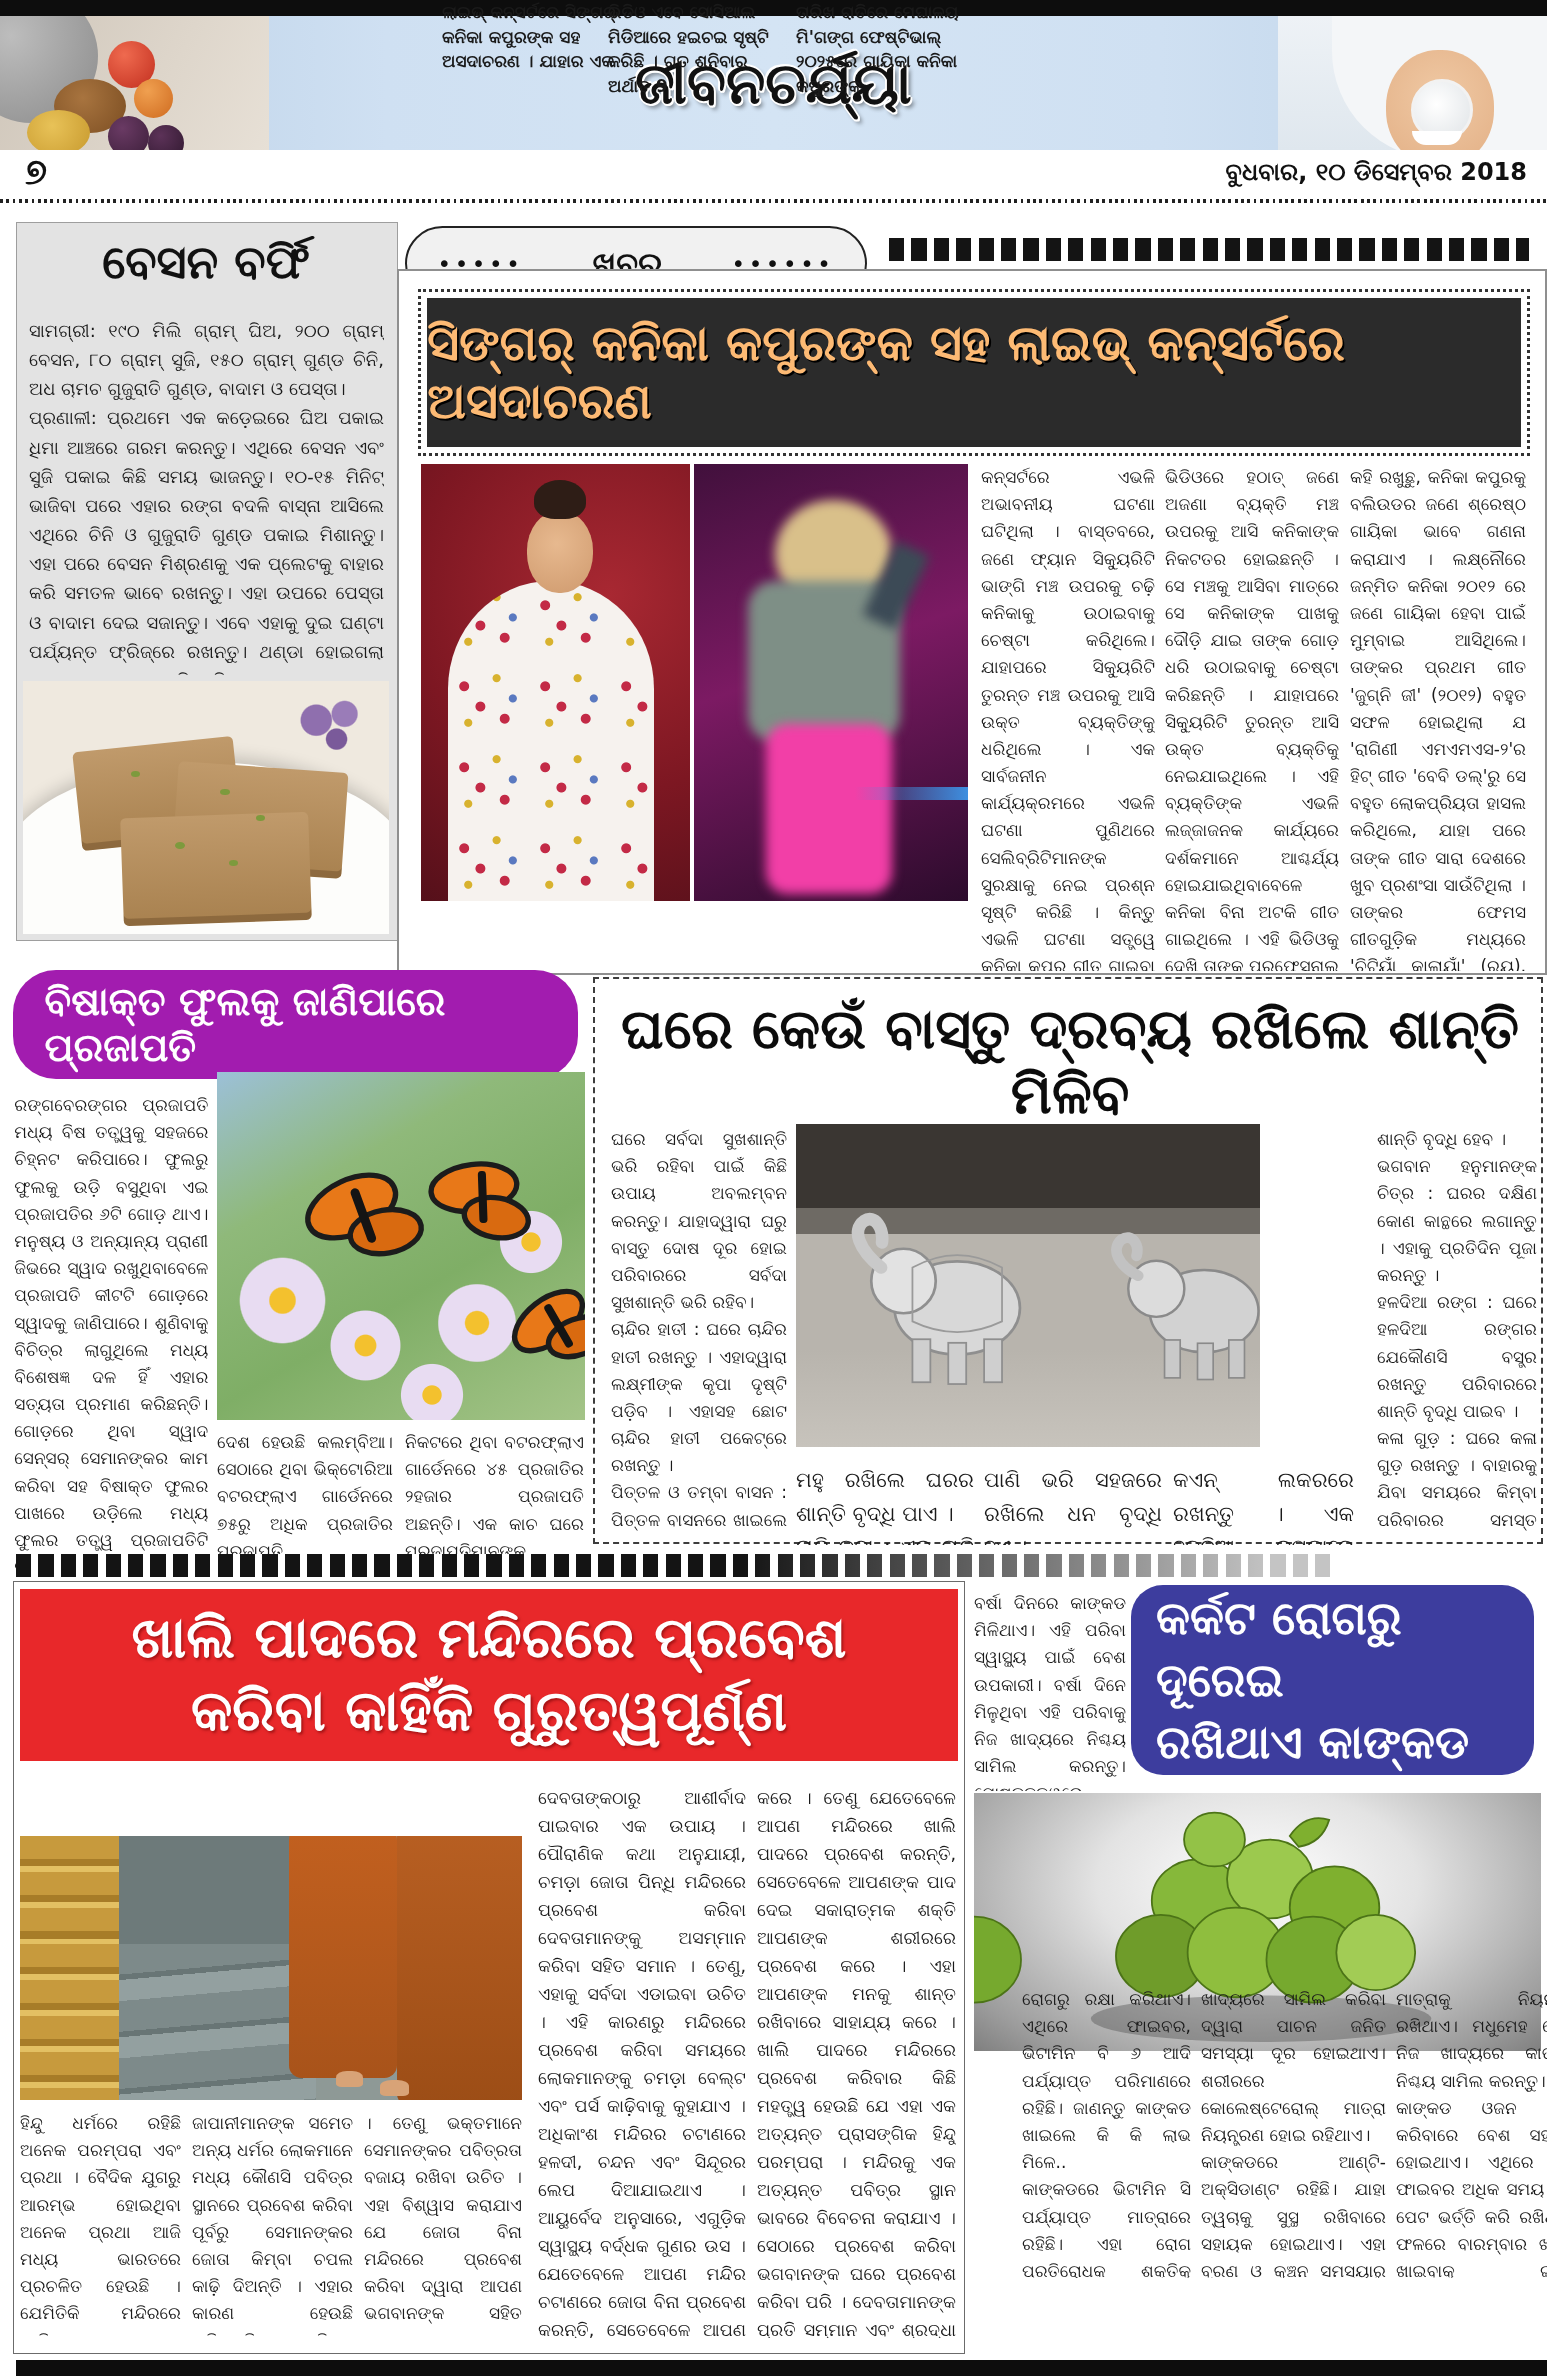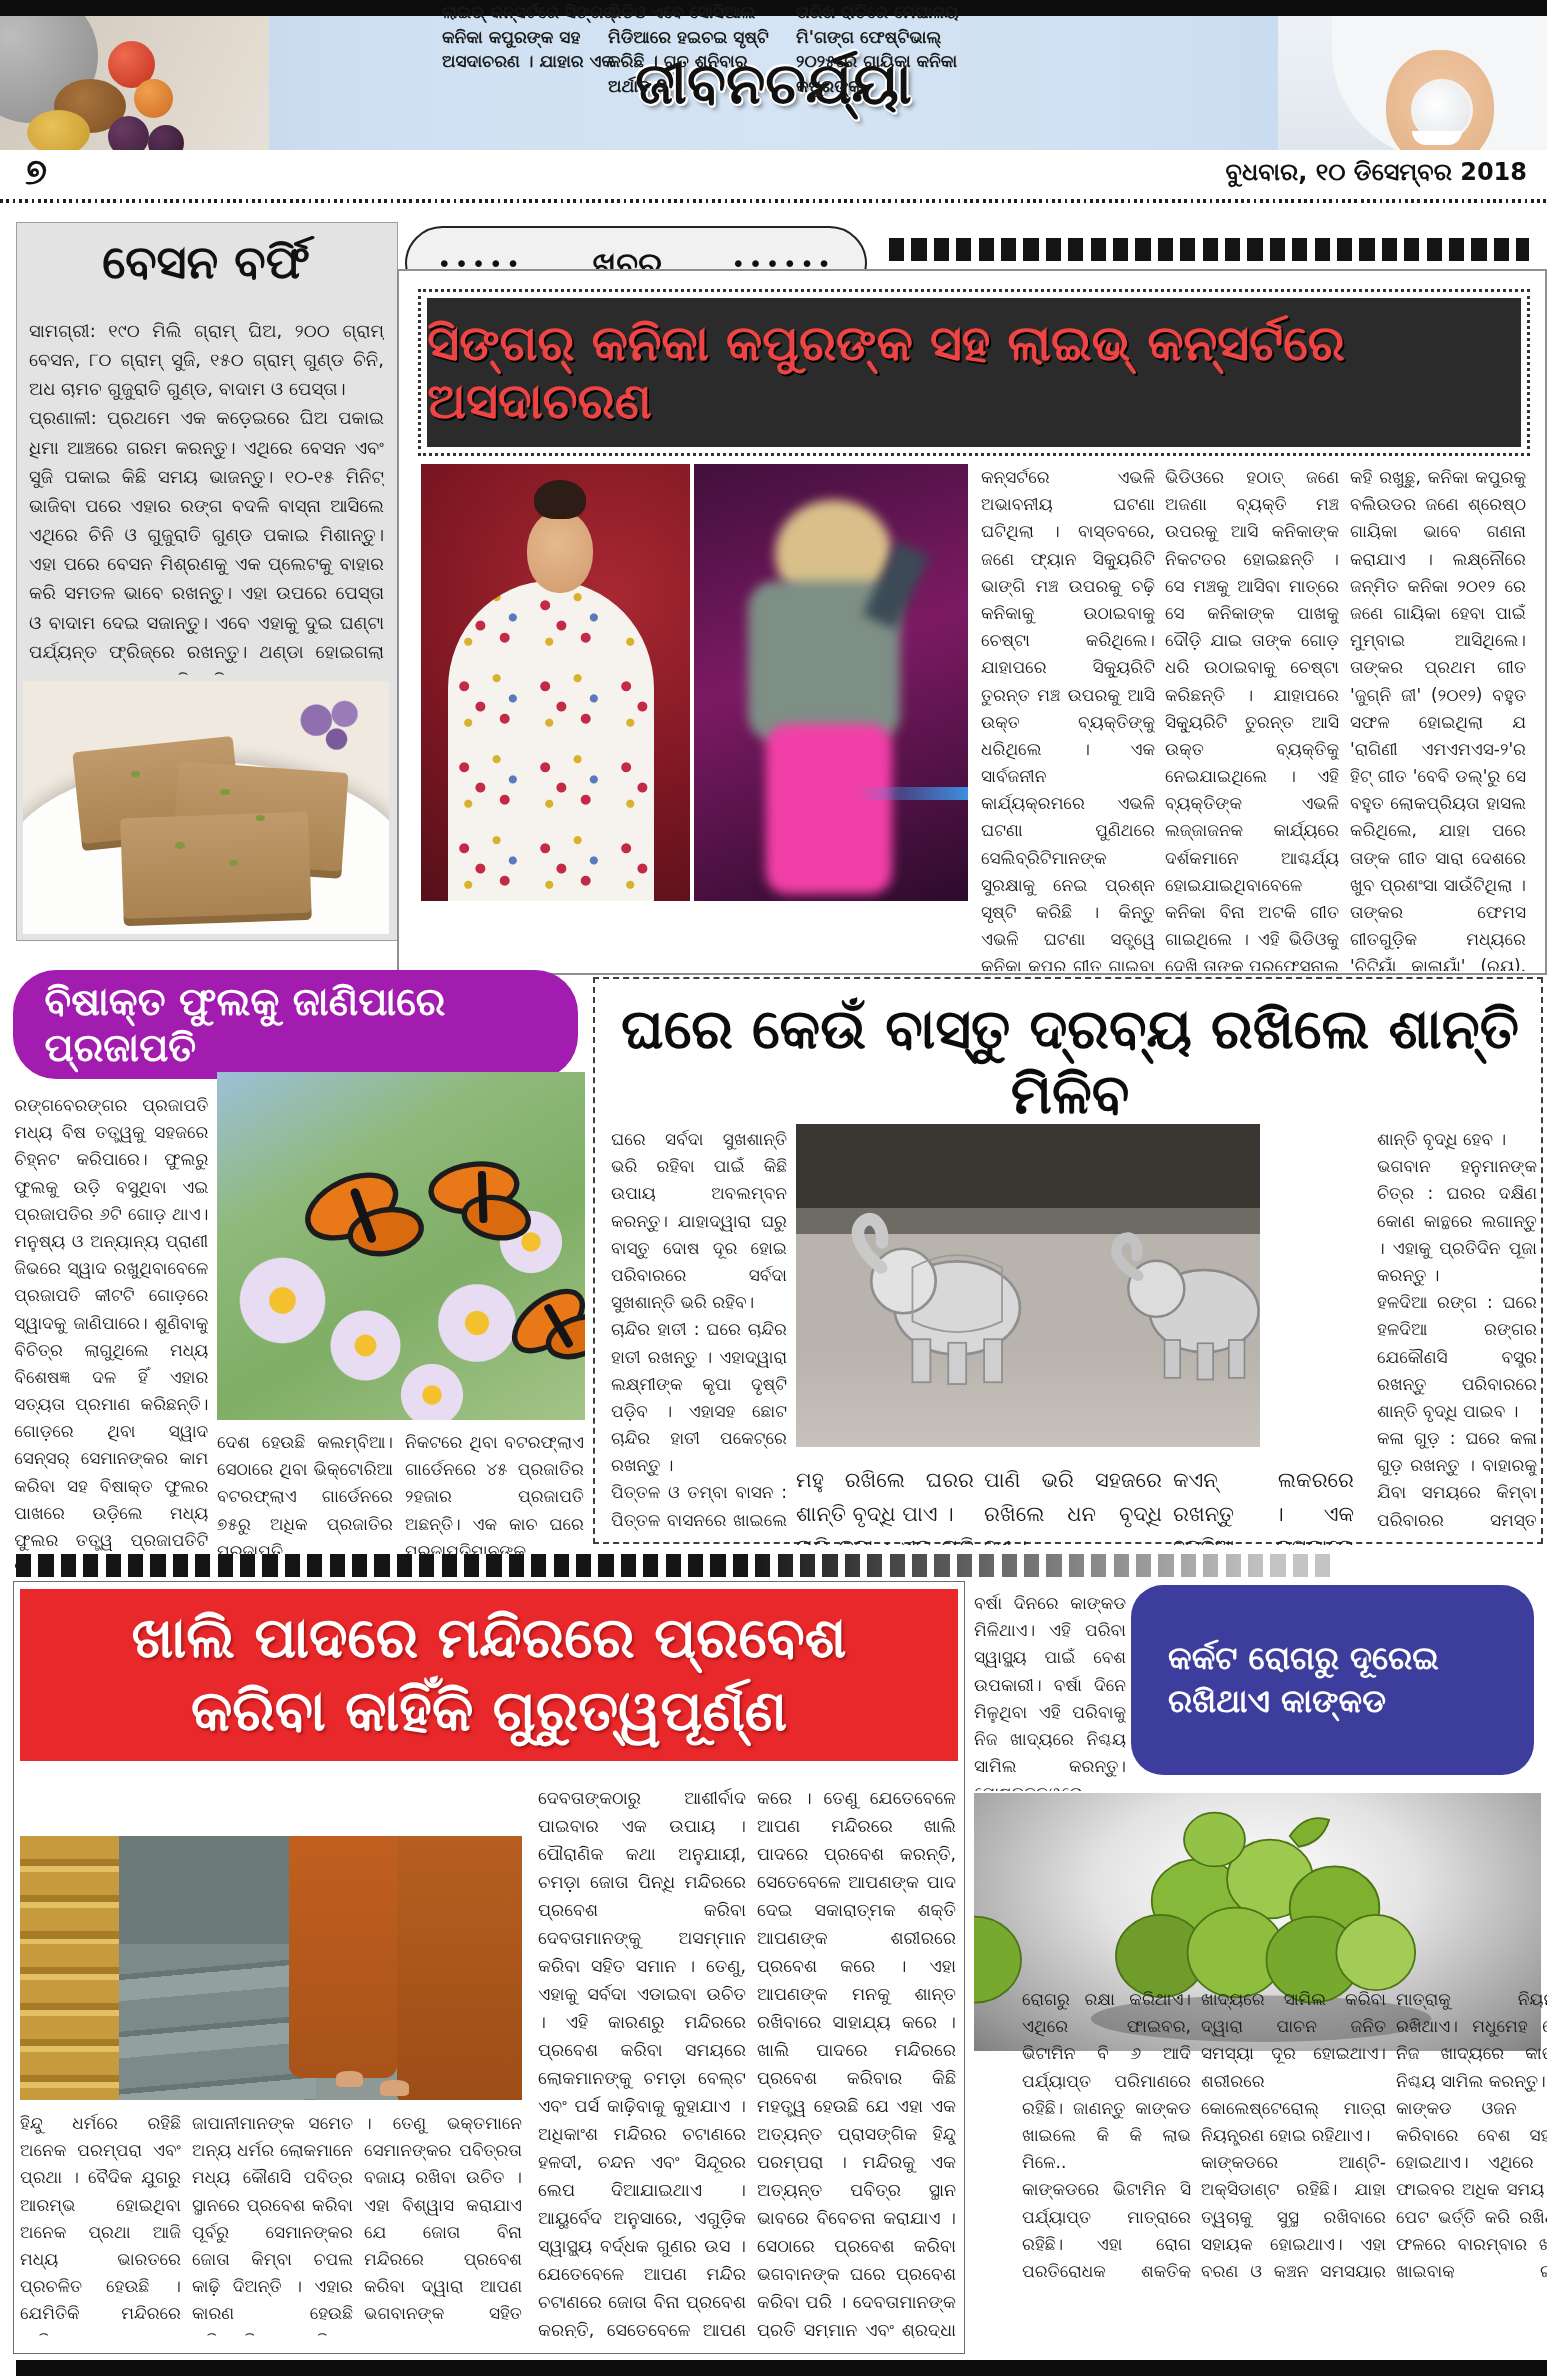--- a/index.html
+++ b/index.html
@@ -43,21 +43,21 @@
   #dashbarA{left:889px;top:238px;width:640px;}
   #dashbarB{left:16px;top:1554px;width:1321px;
             background:linear-gradient(90deg,rgba(255,255,255,0) 55%,rgba(255,255,255,.75) 95%),
                        repeating-linear-gradient(90deg,#141414 0 15.2px,#ffffff 15.2px 22.4px);}
 
   
   #concert-frame{left:397px;top:269px;width:1150px;height:706px;border:2.7px solid #8f8f8f;background:#fff;box-sizing:border-box;}
   #concert-dotframe{left:418px;top:289px;width:1112px;height:167px;border:3.6px dotted #333;background:#fff;
                     padding:6.3px;box-sizing:border-box;}
   #concert-headline{width:100%;height:100%;background:#2b2b2b;display:flex;align-items:center;justify-content:center;
-                    color:#ef4444;font-size:49px;font-weight:bold;text-shadow:1.8px 1.8px 0 #000;}
+                    color:#fdba74;font-size:49px;font-weight:bold;text-shadow:1.8px 1.8px 0 #000;}
   #kanika-photo{left:421px;top:464px;width:269px;height:437px;overflow:hidden;
                 background:radial-gradient(circle at 70% 30%,#a82832 0%,#7d1722 55%,#55101a 100%);}
   #concert-photo{left:694px;top:464px;width:274px;height:437px;overflow:hidden;
                  background:linear-gradient(160deg,#41103c 0%,#7c1a63 45%,#2c0b2c 100%);}
   #cap1{left:442px;width:178px;} #cap2{left:608px;width:179px;} #cap3{left:796px;width:174px;}
   .ccol{top:464px;height:507px;}
   #ccol1{left:981px;width:174px;} #ccol2{left:1165px;width:174px;} #ccol3{left:1350px;width:176px;}
 
   
   #bf-head{left:12.6px;top:970px;width:565px;height:109px;background:#a21caf;border-radius:43px;
@@ -86,22 +86,22 @@
               color:#fff;font-size:56px;font-weight:bold;line-height:1.3;white-space:pre-line;text-shadow:1.8px 1.8px 2.7px rgba(100,0,0,.5);}
   #monk-photo{left:20px;top:1836px;width:502px;height:264px;overflow:hidden;background:#8e9996;}
   .tcolB{top:2110px;height:226px;font-size:17px;}
   #tc1{left:20px;width:161px;} #tc2{left:192px;width:161px;} #tc3{left:364px;width:158px;}
   .tcolR{top:1784px;height:554px;font-size:17.5px;}
   #tc4{left:538px;width:208px;} #tc5{left:757px;width:199px;}
 
   
   #kk-intro{left:974px;top:1590px;width:152px;height:201px;font-size:17px;}
   #blue-box{left:1131px;top:1585px;width:403px;height:190px;background:#3d3d9e;border-radius:32px;
-            display:flex;align-items:center;padding-left:37px;box-sizing:border-box;
-            color:#fff;font-size:32px;font-weight:bold;line-height:1.35;white-space:pre-line;}
+            display:flex;align-items:center;padding-left:25px;box-sizing:border-box;
+            color:#fff;font-size:46px;font-weight:bold;line-height:1.35;white-space:pre-line;}
   #kk-photo{left:974px;top:1793px;width:567px;height:258px;overflow:hidden;
             background:radial-gradient(ellipse at 50% 35%,#ffffff 0%,#e3e3e3 40%,#9c9c9c 85%,#7f7f7f 100%);}
   .kcol{top:1986px;height:292px;font-size:17px;margin-left:48px;}
   #kc1{left:974px;width:169px;} #kc2{left:1153px;width:185px;} #kc3{left:1348px;width:185px;}
 
   #bottombar{left:16px;top:2360px;width:1531px;height:16px;background:#0d0d0d;}
 
   
   .blur{filter:blur(5.4px);}
   .shape{position:absolute;}

